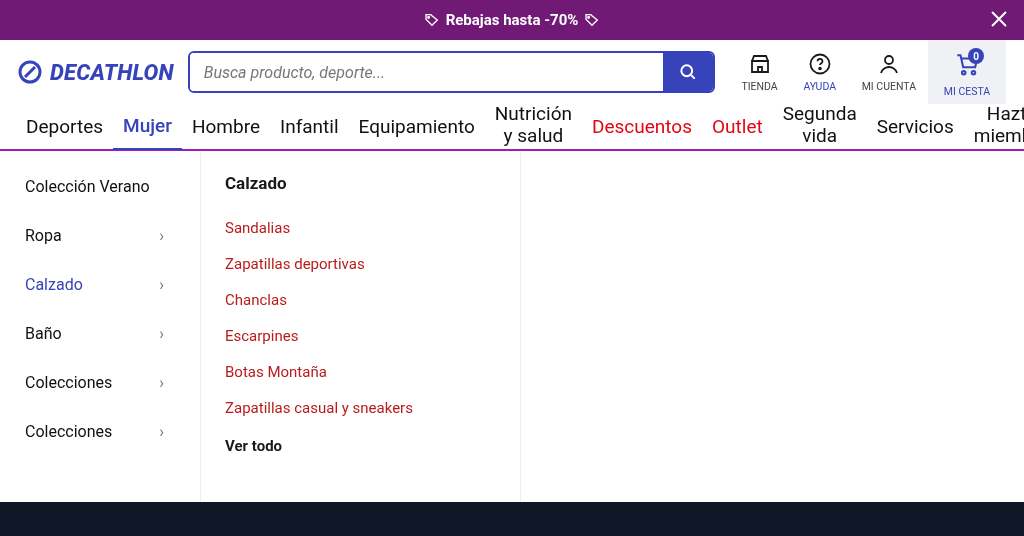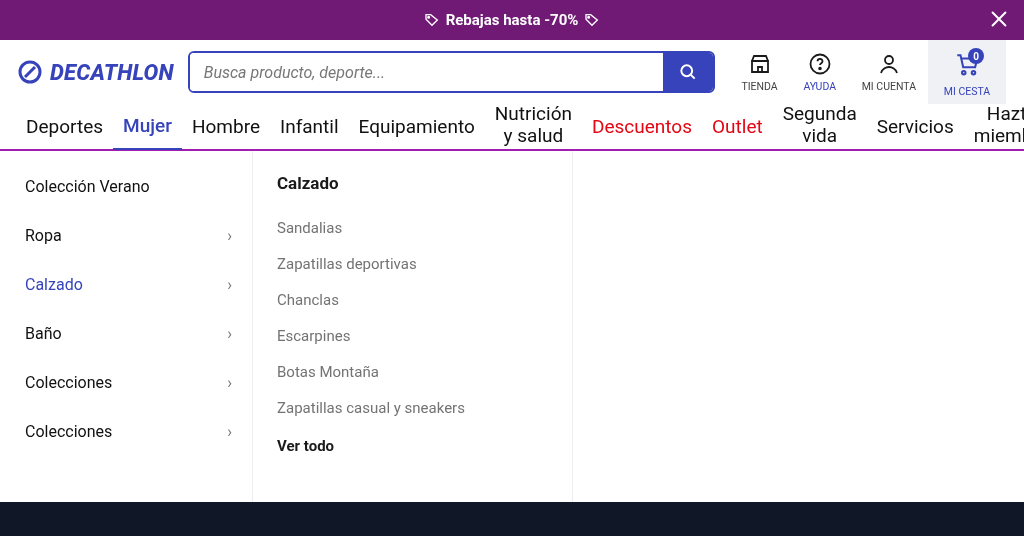--- a/index.html
+++ b/index.html
@@ -18,27 +18,27 @@
   .hdr-ico.gray{color:#444}
   .hdr-ico svg{display:block}
   .hdr-ico.cart{background:#f0f1f5;min-width:78px;position:relative;padding-top:4px}
   .cart-badge{position:absolute;top:8px;right:22px;background:#3643ba;color:#fff;border-radius:50%;width:16px;height:16px;font-size:10px;display:flex;align-items:center;justify-content:center;font-weight:700}
   .nav{height:47px;border-bottom:2px solid #a21caf;display:flex;align-items:center;padding:0 16px;gap:0;font-size:19px;color:#111;justify-content:space-between}
   .nav .item{padding:0 10px;height:47px;display:flex;align-items:center;text-align:center;line-height:1.15}
   .nav .item.two{flex-direction:column;justify-content:flex-start}
   .nav .item.active{color:#3643ba;border-bottom:2px solid #3643ba;font-weight:500}
   .nav .item.red{color:#e30613}
   .mega{display:flex;height:351px}
-  .col1{width:253px;padding:22px 14px 0 25px;display:flex;flex-direction:column;gap:22px;border-right:1px solid #eee}
+  .col1{width:201px;padding:22px 30px 0 25px;display:flex;flex-direction:column;gap:22px;border-right:1px solid #eee}
   .col1 .row{display:flex;align-items:center;justify-content:space-between;font-size:16px;color:#111;padding:4px 6px 4px 0}
   .col1 .row.sel{color:#3643ba}
   .chev{color:#777}
   .col2{width:320px;padding:22px 28px 0 24px;border-right:1px solid #eee;display:flex;flex-direction:column;gap:18px}
   .col2 .title{font-weight:700;font-size:17px;margin-bottom:8px}
-  .col2 .link{font-size:15px;color:#737373}
+  .col2 .link{font-size:15px;color:#b91c1c}
   .col2 .all{font-weight:700;font-size:15px;margin-top:2px}
   .footer{position:absolute;bottom:0;left:0;width:1024px;height:34px;background:#101827}
   .tag{display:inline-flex;align-items:center;margin:0 6px}
 </style>
 </head>
 <body>
 
 <div class="promo">
   <span class="tag">
     <svg width="16" height="16" viewBox="0 0 24 24" fill="none" stroke="#fff" stroke-width="2">

